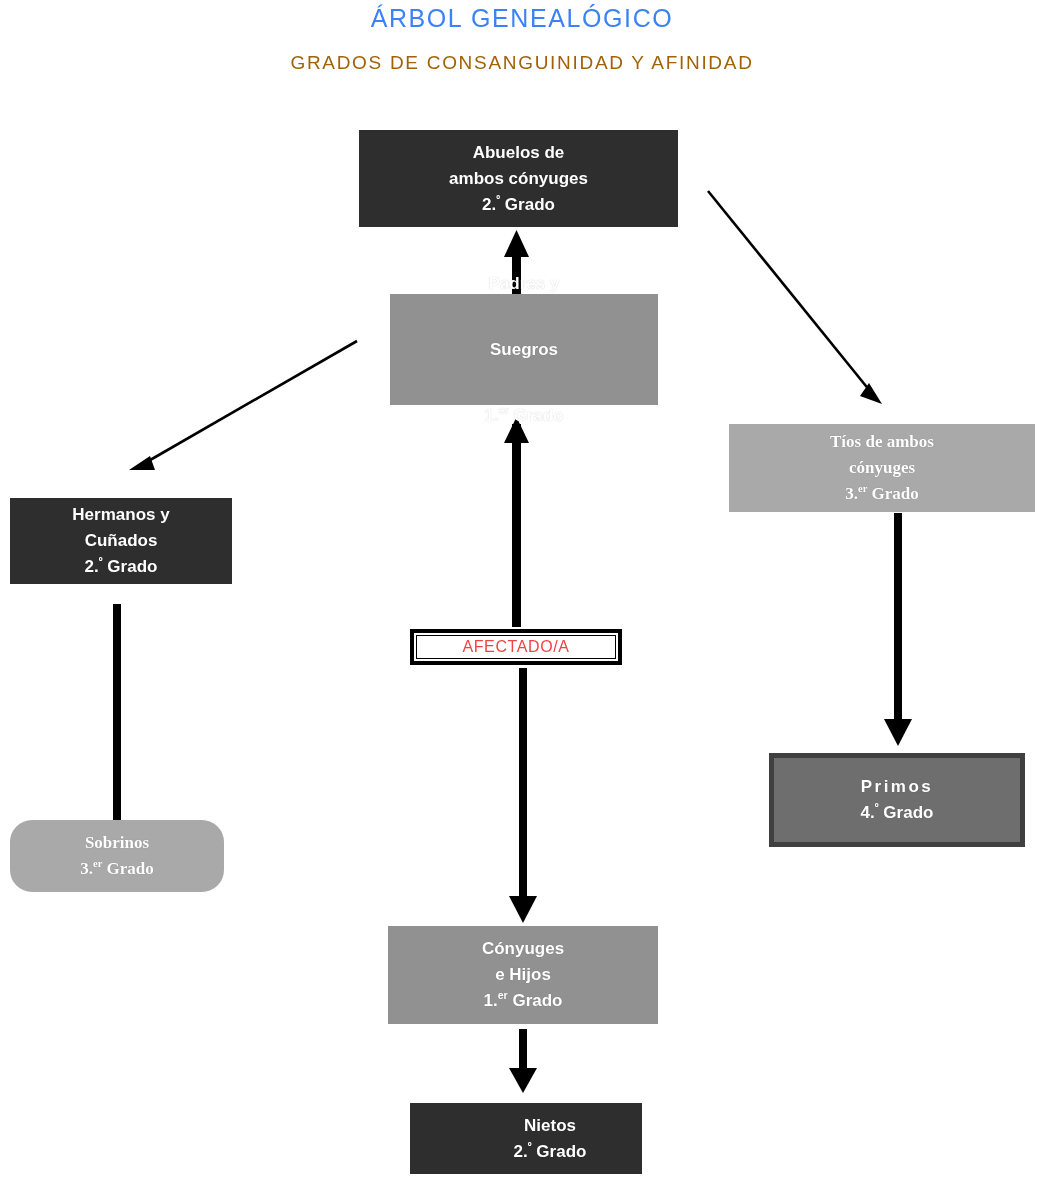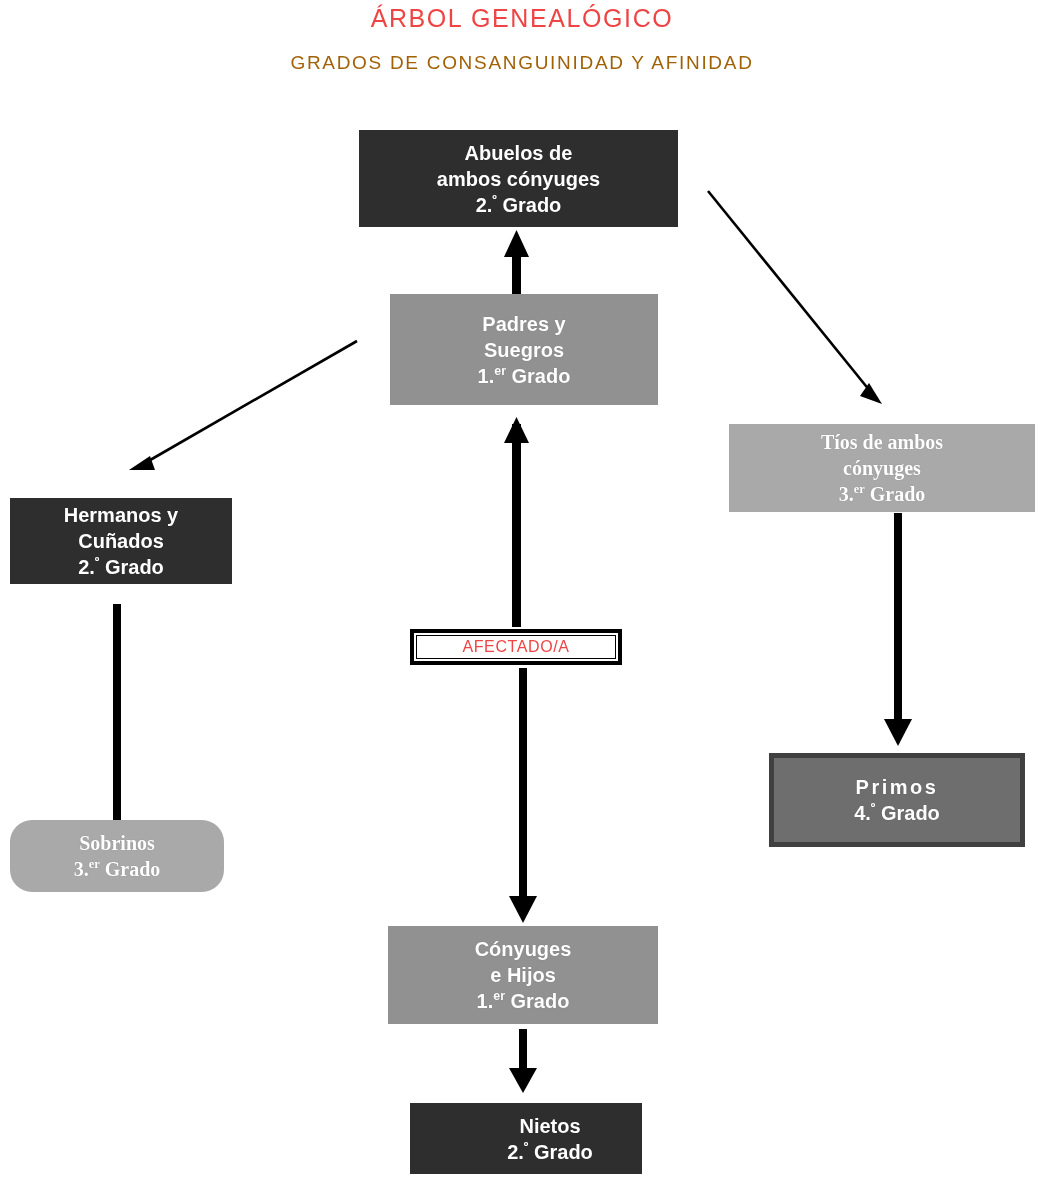--- a/index.html
+++ b/index.html
@@ -19,21 +19,21 @@
   
   .title-main {
     position: absolute;
     left: 0;
     top: 4px;
     width: 1044px;
     text-align: center;
     font-size: 25px;
     font-weight: 400;
     letter-spacing: 1.6px;
-    color: #ef4444;
+    color: #3b82f6;
   }
   .title-sub {
     position: absolute;
     left: 0;
     top: 52px;
     width: 1044px;
     text-align: center;
     font-size: 19px;
     font-weight: 400;
     letter-spacing: 1.7px;
@@ -43,21 +43,21 @@
   
   .node {
     position: absolute;
     display: flex;
     flex-direction: column;
     align-items: center;
     justify-content: center;
     box-sizing: border-box;
     color: #ffffff;
     font-weight: bold;
-    font-size: 20px;
+    font-size: 17px;
     line-height: 26px;
     text-align: center;
     text-shadow: 0 0 1px rgba(0,0,0,0.25);
   }
   .node .ln { display: block; white-space: nowrap; }
   .node sup {
     font-size: 0.62em;
     vertical-align: super;
     line-height: 0;
     font-weight: bold;
@@ -65,21 +65,21 @@
 
   .fill-dark   { background: #2e2e2e; }
   .fill-mid    { background: #919191; }
   .fill-light  { background: #a9a9a9; font-family: Liberation Serif, serif; }
   .fill-gray   { background: #6e6e6e; }
 
   .bordered { border: 5px solid #404040; }
 
   
   #node-abuelos   { left: 359px; top: 130px;  width: 319px; height: 97px; }
-  #node-padres    { left: 390px; top: 294px;  width: 268px; height: 111px; }
+  #node-padres    { left: 390px; top: 294px;  width: 268px; height: 111px; gap: 40px; }
   #node-hermanos  { left: 10px;  top: 498px;  width: 222px; height: 86px; }
   #node-tios      { left: 729px; top: 424px;  width: 306px; height: 88px; }
   #node-sobrinos  { left: 10px;  top: 820px;  width: 214px; height: 72px; border-radius: 22px; }
   #node-primos    { left: 769px; top: 753px;  width: 256px; height: 94px; }
   #node-conyuges  { left: 388px; top: 926px;  width: 270px; height: 98px; }
   #node-nietos    { left: 410px; top: 1103px; width: 232px; height: 71px; padding-left: 48px; }
 
   
   #node-afectado {
     position: absolute;

